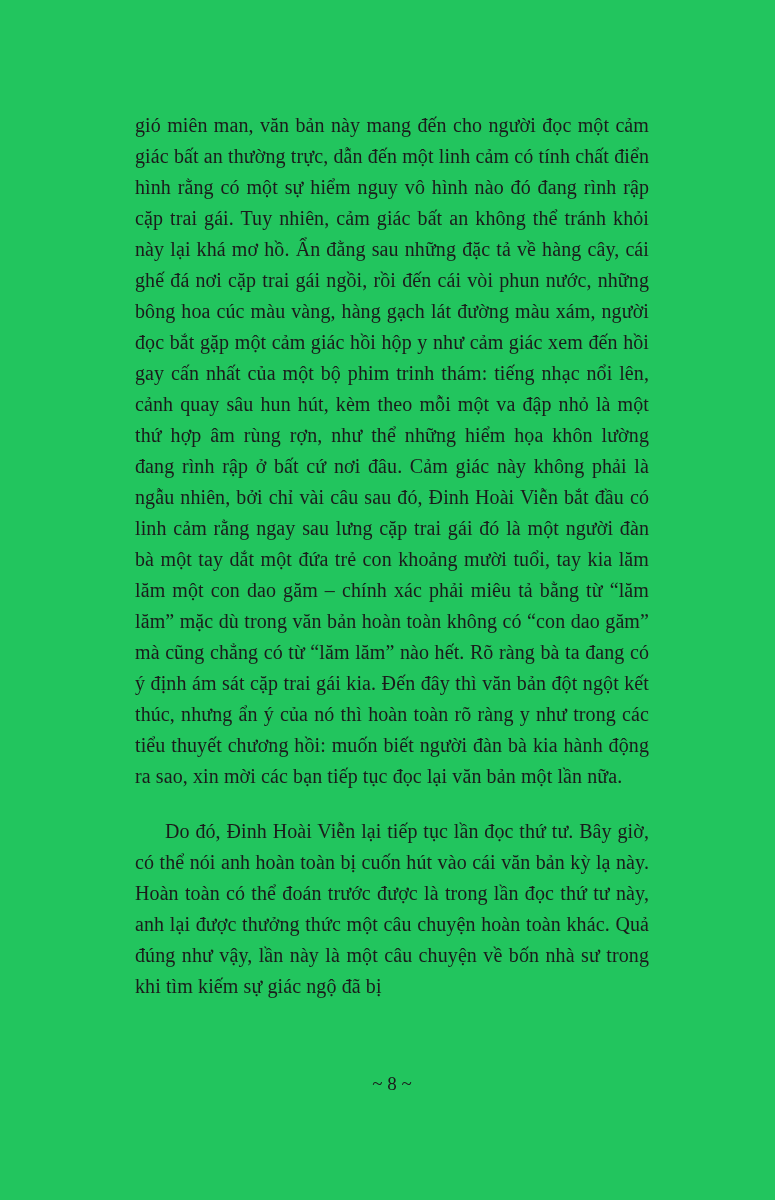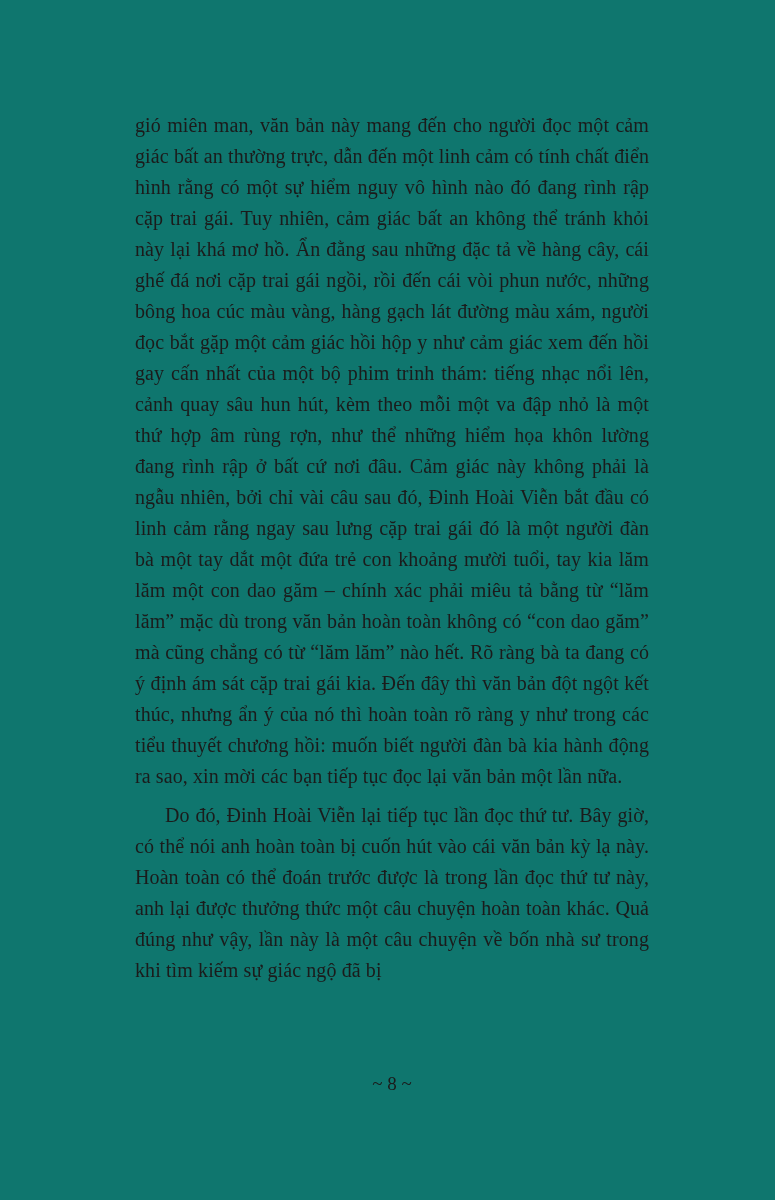--- a/index.html
+++ b/index.html
@@ -4,21 +4,21 @@
 <style>
   html, body {
     margin: 0;
     padding: 0;
     background: #ffffff;
   }
   .page {
     position: relative;
     width: 775px;
     height: 1200px;
-    background: #0f766e;
+    background: #22c55e;
     overflow: hidden;
     font-family: "Liberation Serif", "DejaVu Serif", serif;
     color: #1b1b1b;
   }
   .text-block {
     position: absolute;
     left: 135px;
     top: 110px;
     width: 514px;
   }
@@ -28,21 +28,21 @@
     line-height: 31px;
     text-align: justify;
     text-justify: inter-word;
     letter-spacing: 0.1px;
   }
   .para.no-indent {
     text-indent: 0;
   }
   .para.indented {
     text-indent: 30px;
-    margin-top: 8px;
+    margin-top: 24px;
   }
   .page-number {
     position: absolute;
     left: 135px;
     width: 514px;
     top: 1073px;
     text-align: center;
     font-size: 19px;
     color: #1b1b1b;
   }

